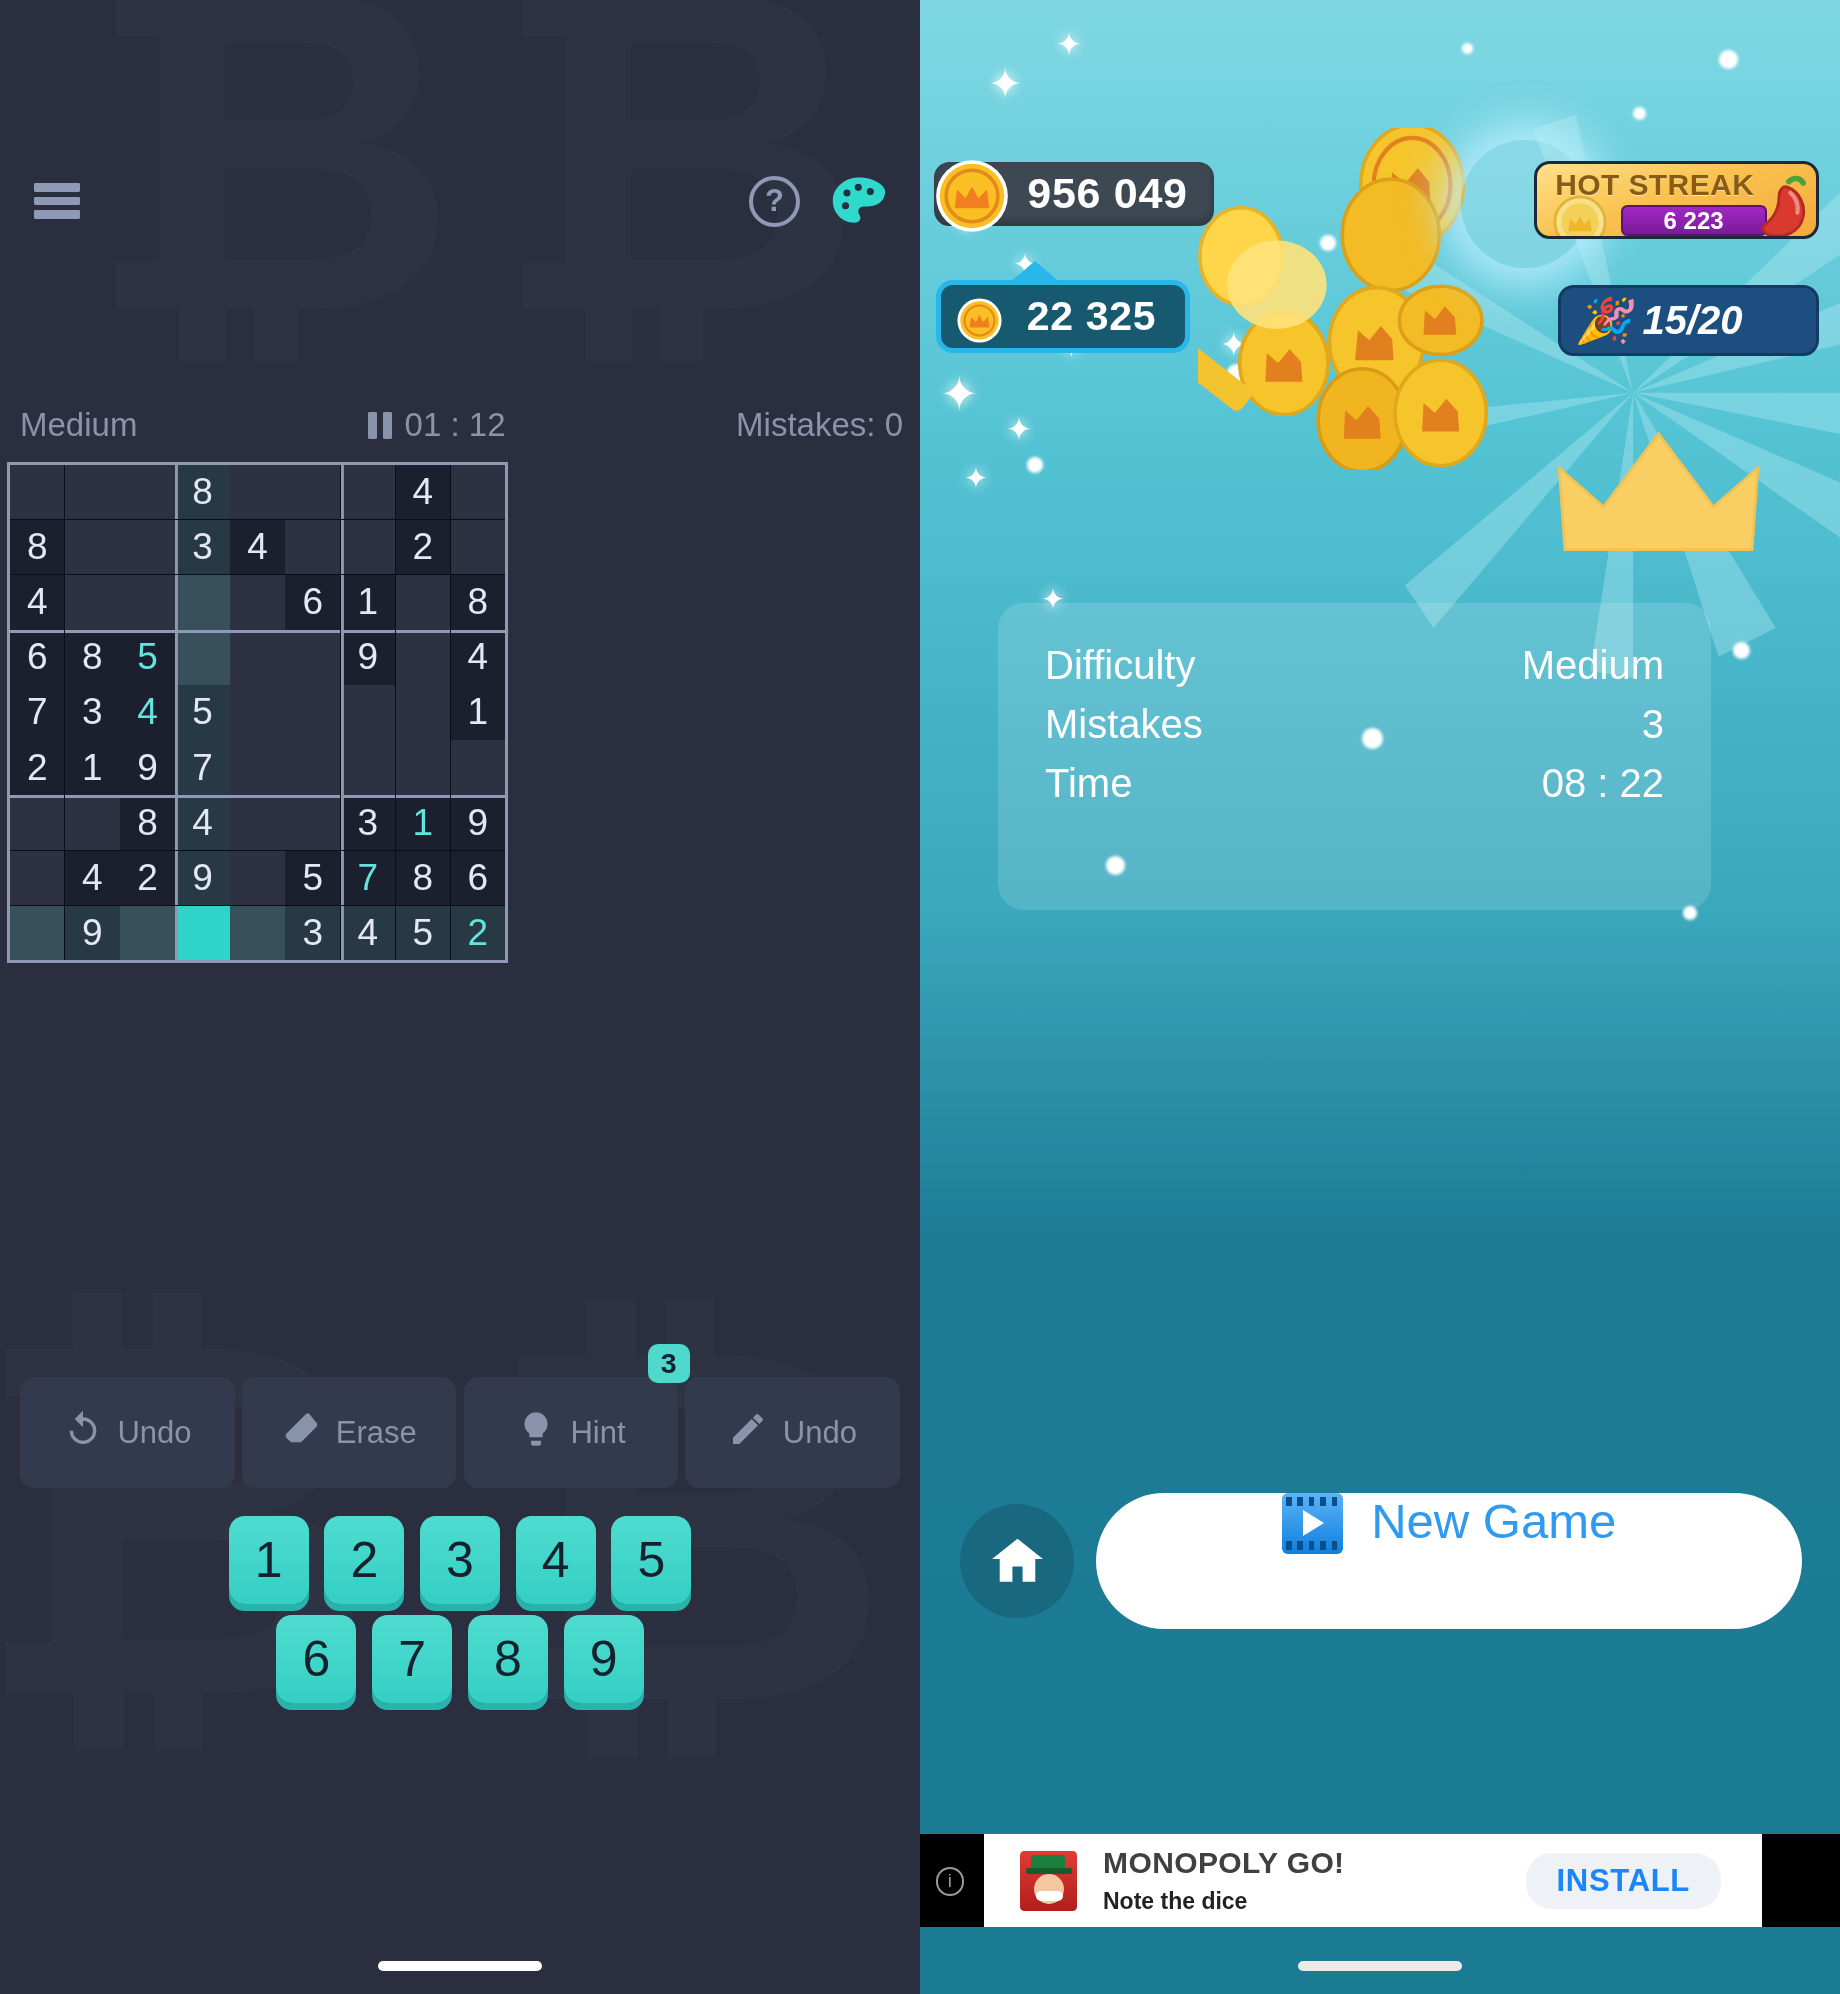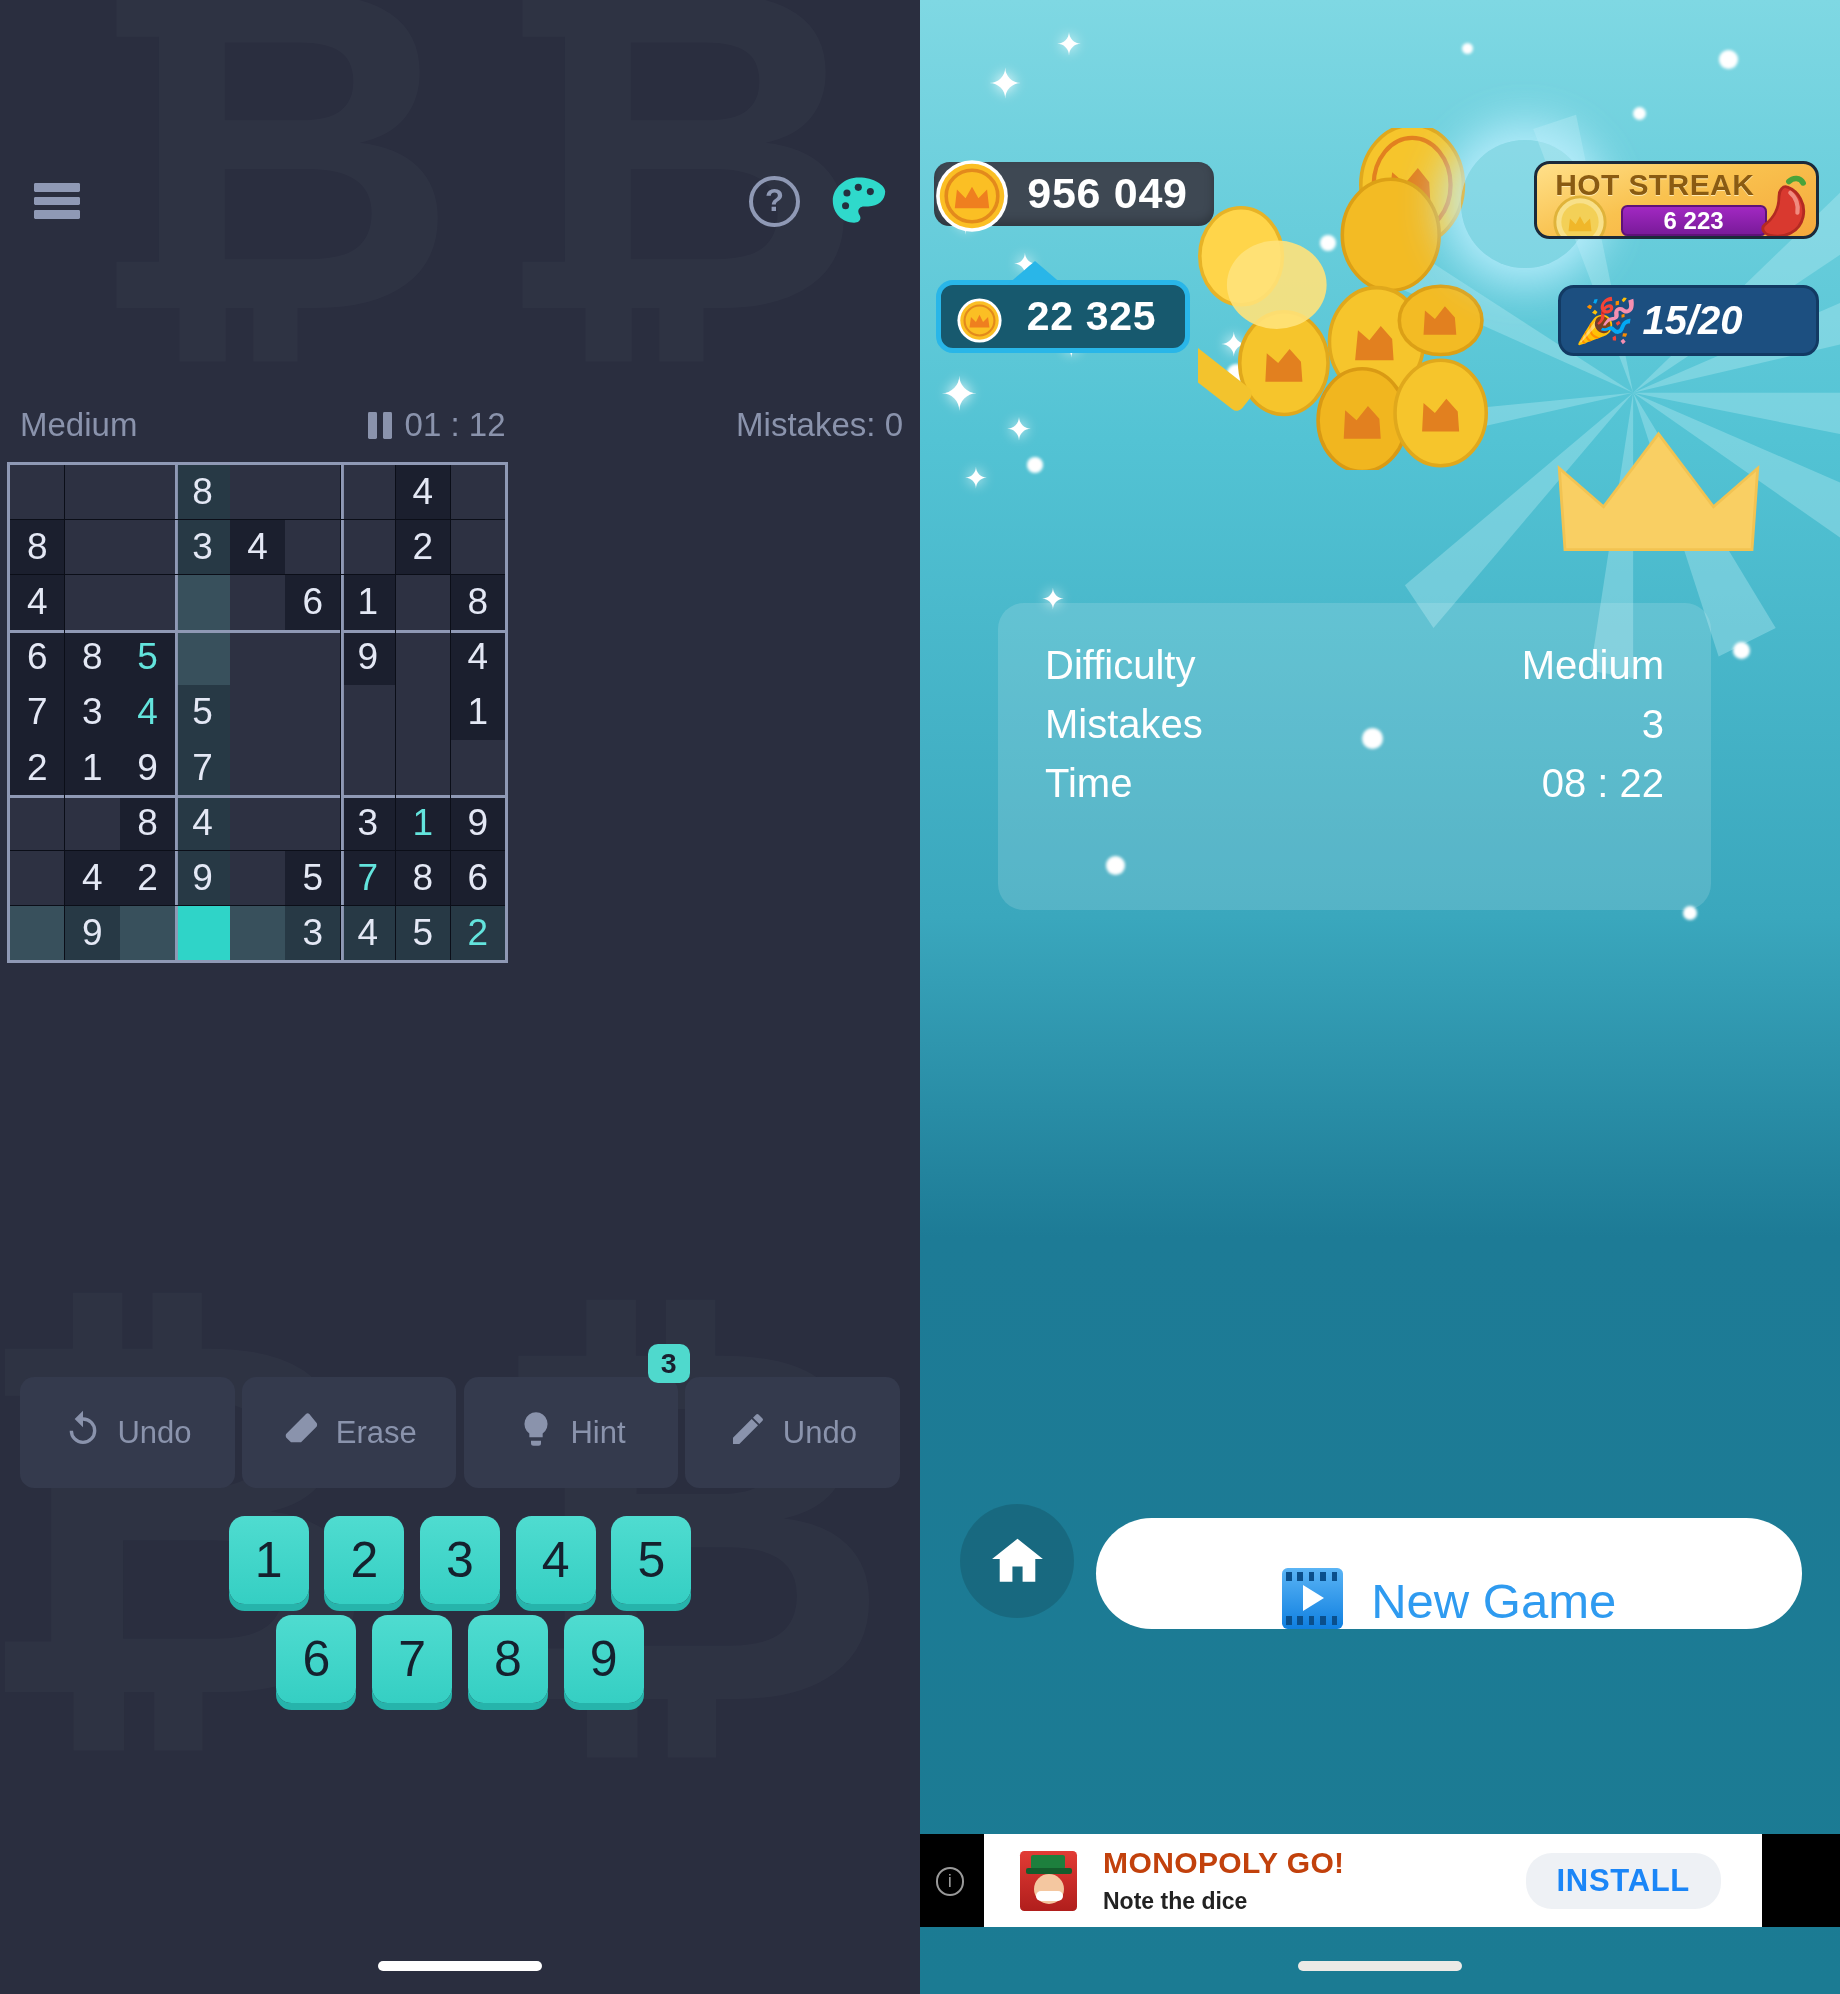--- a/index.html
+++ b/index.html
@@ -194,23 +194,23 @@
   .srow .sval { font-size: 40px; }
 
   
   .home-btn {
     position: absolute; left: 40px; bottom: 377px; width: 114px; height: 114px;
     border-radius: 50%; background: rgba(0,0,0,.14);
     display: flex; align-items: center; justify-content: center;
   }
   .home-btn svg { width: 61px; height: 61px; fill: #fff; }
   .newgame-btn {
-    position: absolute; left: 176px; bottom: 366px; width: 706px; height: 111px;
+    position: absolute; left: 176px; bottom: 366px; width: 706px; height: 136px;
     background: #fff; border-radius: 68px;
-    display: flex; align-items: flex-end; justify-content: center; gap: 28.5px;
+    display: flex; align-items: flex-start; justify-content: center; gap: 28.5px;
   }
   .film-ico { width: 61px; height: 61px; border-radius: 5.7px;
     background: linear-gradient(180deg,#5ab4f5,#0f7fe0);
     position: relative; }
   .film-ico::before, .film-ico::after {
     content:''; position:absolute; left:4.3px; right:4.3px; height:8.6px;
     background: repeating-linear-gradient(90deg,#0a4f8c 0 5.7px, transparent 5.7px 11.4px);
   }
   .film-ico::before { top: 4.3px; } .film-ico::after { bottom: 4.3px; }
   .film-play { position:absolute; left: 21.4px; top: 17px; width: 0; height: 0;
@@ -222,21 +222,21 @@
   .adband { position: absolute; left: 0; bottom: 68px; width: 920px; height: 93px; background: #000; }
   .adinner { position: absolute; left: 64px; top: 0; width: 778px; height: 93px;
              background: #fff; display: flex; align-items: center; padding-left: 36px; }
   .ad-ico { width: 57px; height: 60px; border-radius: 4.3px;
             background: linear-gradient(180deg,#e23b35,#b01e1c); position: relative; overflow: hidden; }
   .ad-hat { position: absolute; left: 11.4px; top: 4.3px; width: 34px; height: 14.3px; background: #1d7f3d; border-radius: 2.1px; }
   .ad-hatbrim { position:absolute; left: 5.7px; top: 17px; width: 46px; height: 6.4px; background: #145c2c; border-radius: 2.1px; }
   .ad-face { position:absolute; left: 14.3px; top: 23px; width: 30px; height: 30px; background: #f4c7a0; border-radius: 50%; }
   .ad-stache { position:absolute; left: 15.7px; top: 40px; width: 27px; height: 10px; background: #fff; border-radius: 6.4px; }
   .ad-text { margin-left: 26px; }
-  .ad-title { font-size: 30px; font-weight: bold; color: #c2410c; letter-spacing: 0.4px; }
+  .ad-title { font-size: 30px; font-weight: bold; color: #404040; letter-spacing: 0.4px; }
   .ad-sub { font-size: 23px; font-weight: bold; color: #222; margin-top: 7.1px; }
   .ad-install { margin-left: auto; margin-right: 41px; background: #eef1f5;
                 border-radius: 26px; padding: 10px 31px; color: #1b86f7;
                 font-size: 31px; font-weight: bold; letter-spacing: 0.7px; }
   .ad-info { position: absolute; left: 15.7px; top: 33px; width: 28.5px; height: 28.5px;
              border: 2.1px solid #999; border-radius: 50%; color: #999;
              font-size: 18.6px; display:flex; align-items:center; justify-content:center; }
 
   .homebar-right {
     position: absolute; bottom: 24px; left: 50%; transform: translateX(-50%);

